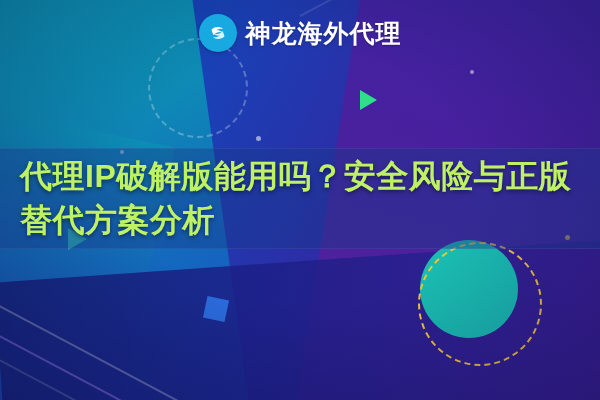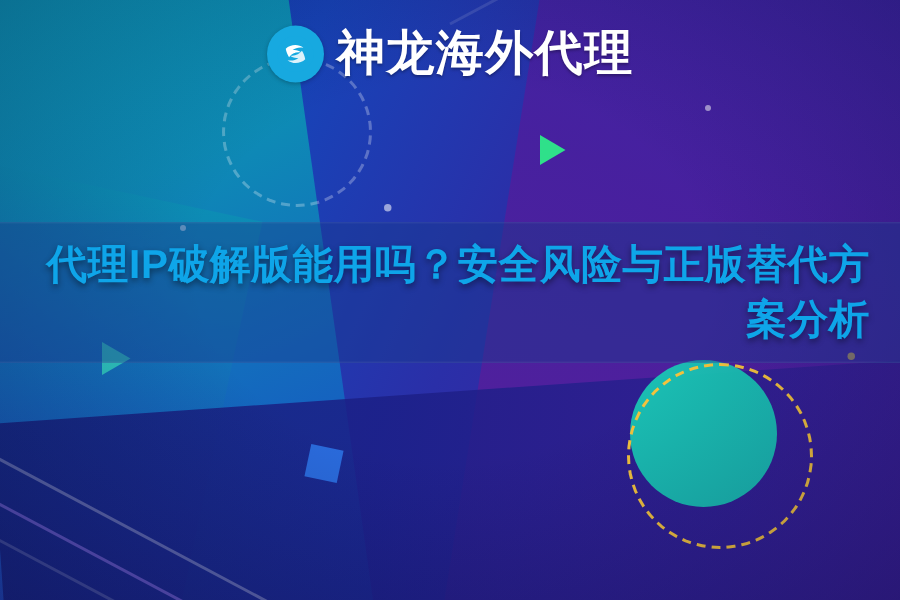--- a/index.html
+++ b/index.html
@@ -151,21 +151,21 @@
     border-radius: 50%;
     background: #17a9e0;
     display: flex;
     align-items: center;
     justify-content: center;
     box-shadow: 0 1px 3px rgba(0,0,0,0.25);
     flex: none;
   }
   .logo-text {
     color: #ffffff;
-    font-size: 32px;
+    font-size: 25px;
     font-weight: bold;
     letter-spacing: 1px;
     text-shadow: 0 1px 2px rgba(0,0,0,0.3);
     white-space: nowrap;
   }
   
   .title-band {
     position: absolute;
     left: 0;
     right: 0;
@@ -173,25 +173,25 @@
     min-height: 92px;
     background: rgba(24, 58, 138, 0.42);
     display: flex;
     align-items: center;
     justify-content: center;
     z-index: 5;
     border-top: 1px solid rgba(255,255,255,0.06);
     border-bottom: 1px solid rgba(255,255,255,0.06);
   }
   .title-text {
-    color: #0ea5e9;
-    font-size: 27px;
+    color: #bef264;
+    font-size: 32px;
     font-weight: bold;
     line-height: 1.36;
-    text-align: right;
+    text-align: left;
     letter-spacing: 0.5px;
     padding: 6px 18px;
     text-shadow: 0 2px 4px rgba(0,0,0,0.45);
     max-width: 560px;
   }
 </style>
 </head>
 <body>
 
 <div class="banner">

